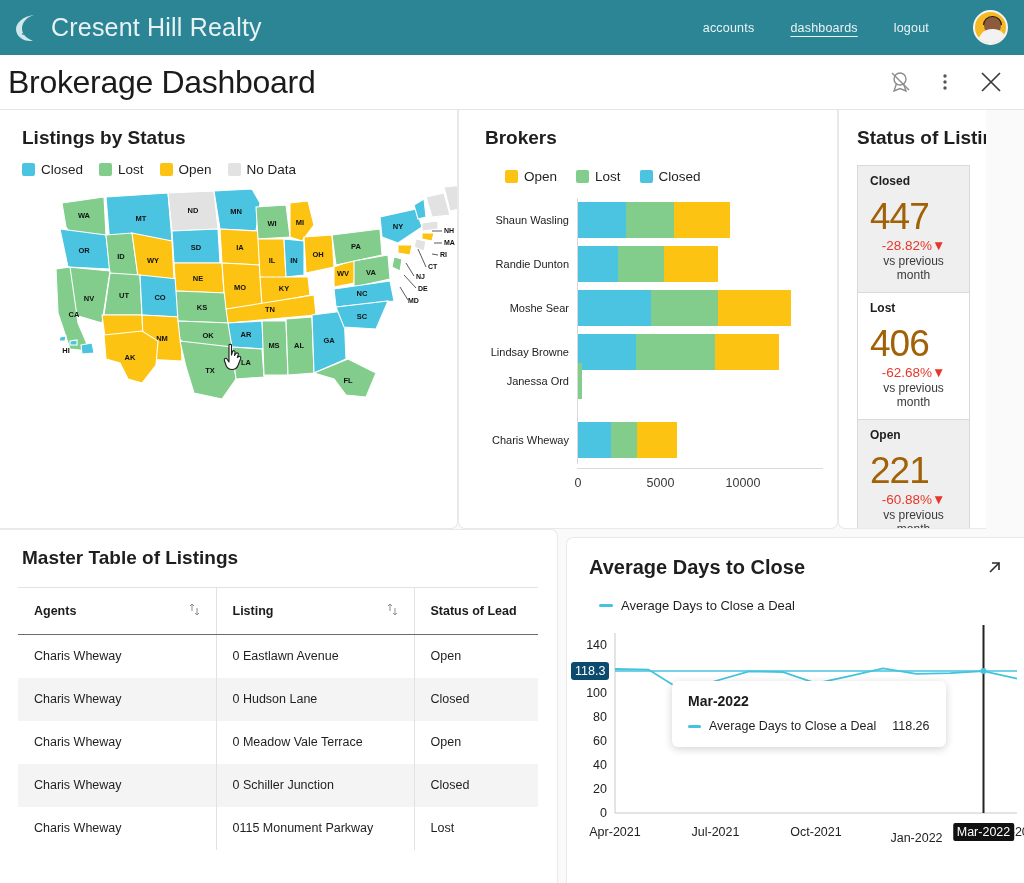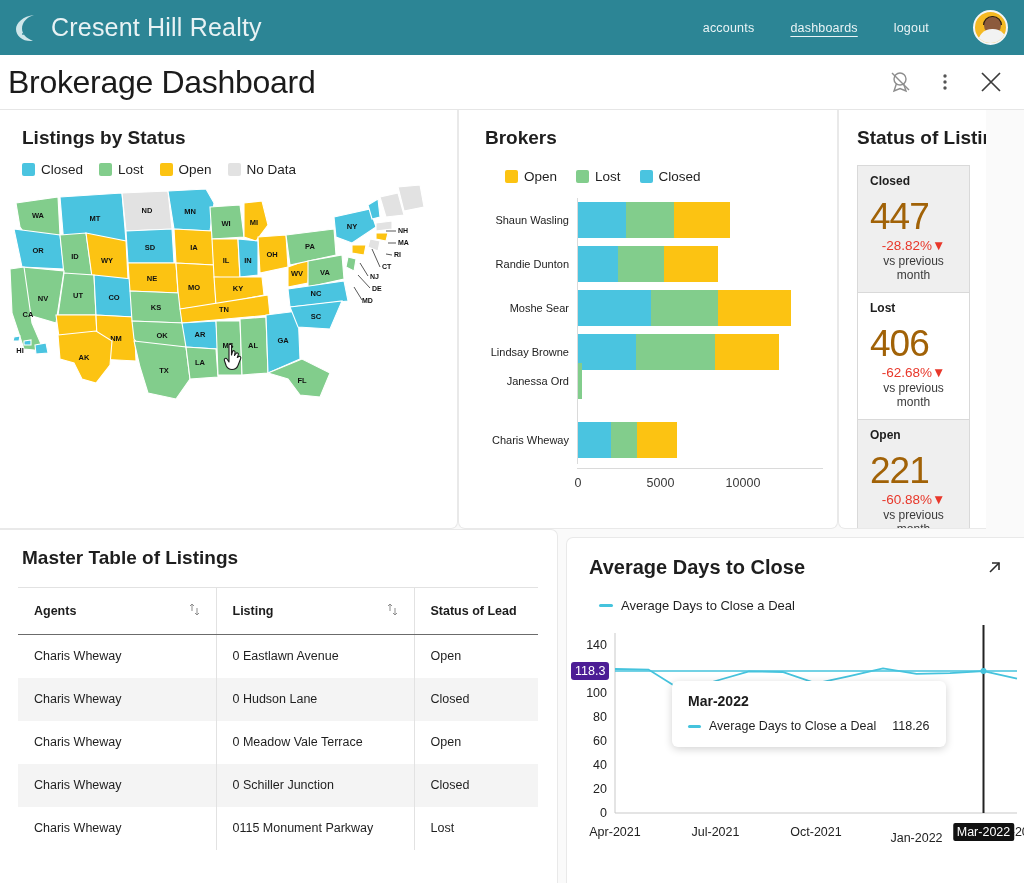--- a/index.html
+++ b/index.html
@@ -64,21 +64,21 @@
     position: absolute; overflow: hidden;
   }
   .card-title { font-size: 19px; font-weight: bold; color: #1e1e1e; }
 
   
   #map-card { left: 0; top: 0; width: 458px; height: 419px; border-left: none; border-top: none; border-radius: 0 0 7px 0;}
   #map-card .card-title { margin: 17px 0 0 22px; }
   .map-legend { display: flex; gap: 16px; margin: 13px 0 0 22px; align-items: center; }
   .lg { display: flex; align-items: center; gap: 6px; font-size: 13.5px; color: #1f1f1f; }
   .sw { width: 13px; height: 13px; border-radius: 2px; }
-  .map-wrap { position: relative; margin-top: 6px; }
+  .map-wrap { position: relative; margin-top: 6px; padding-left: 46px; }
   .map-wrap svg { display:block; }
   .cursor-hand { position: absolute; left: 222px; top: 160px; width: 22px; height: 28px; }
 
   
   #brokers-card { left: 458px; top: 0; width: 380px; height: 419px; border-top: none; border-radius: 0 0 7px 7px;}
   #brokers-card .card-title { margin: 17px 0 0 26px; }
   .bk-legend { display: flex; gap: 19px; margin: 20px 0 0 46px; align-items: center; }
   .bk-chart { position: relative; margin-top: 14px; height: 290px; }
   .bk-row { position: absolute; height: 36px; display: flex; align-items: center; }
   .bk-name {
@@ -137,21 +137,21 @@
   #line-card { left: 566px; top: 427px; width: 458px; height: 346px; border-right: none; border-bottom: none; border-radius: 7px 0 0 0;}
   #line-card .card-title { margin: 18px 0 0 22px; font-size: 20px; }
   .expand-ic { position: absolute; right: 20px; top: 20px; color: #333; cursor: pointer; }
   .ln-legend { display: flex; align-items: center; gap: 8px; margin: 19px 0 0 32px; }
   .ln-dash { width: 14px; height: 3px; background: #45c3dd; border-radius: 2px; }
   .ln-legend-txt { font-size: 13px; color: #1f1f1f; }
   .ln-chart { position: relative; margin-top: 10px; height: 230px; }
   .ln-chart svg { display:block; }
   .ytick { position: absolute; right: 0; font-size: 12.5px; color: #222; transform: translateY(-50%); }
   .ybadge {
-    position: absolute; background: #4c1d95; color: #fff; font-size: 12.5px;
+    position: absolute; background: #0c4a6e; color: #fff; font-size: 12.5px;
     padding: 2px 4px; border-radius: 3px; transform: translateY(-50%);
   }
   .xtick { position: absolute; font-size: 12.5px; color: #222; transform: translateX(-50%); white-space: nowrap; }
   .xtick.hl { background: #111; color: #fff; padding: 2px 4px; border-radius: 2px; z-index: 3; }
   .tooltip {
     position: absolute; background: #fff; border-radius: 6px;
     box-shadow: 0 2px 9px rgba(0,0,0,.18); padding: 12px 16px 14px 16px; z-index: 2;
   }
   .tt-title { font-size: 14px; font-weight: bold; color: #1b1b1b; margin-bottom: 10px; }
   .tt-row { display: flex; align-items: center; gap: 8px; font-size: 12.5px; color: #1f1f1f; }

